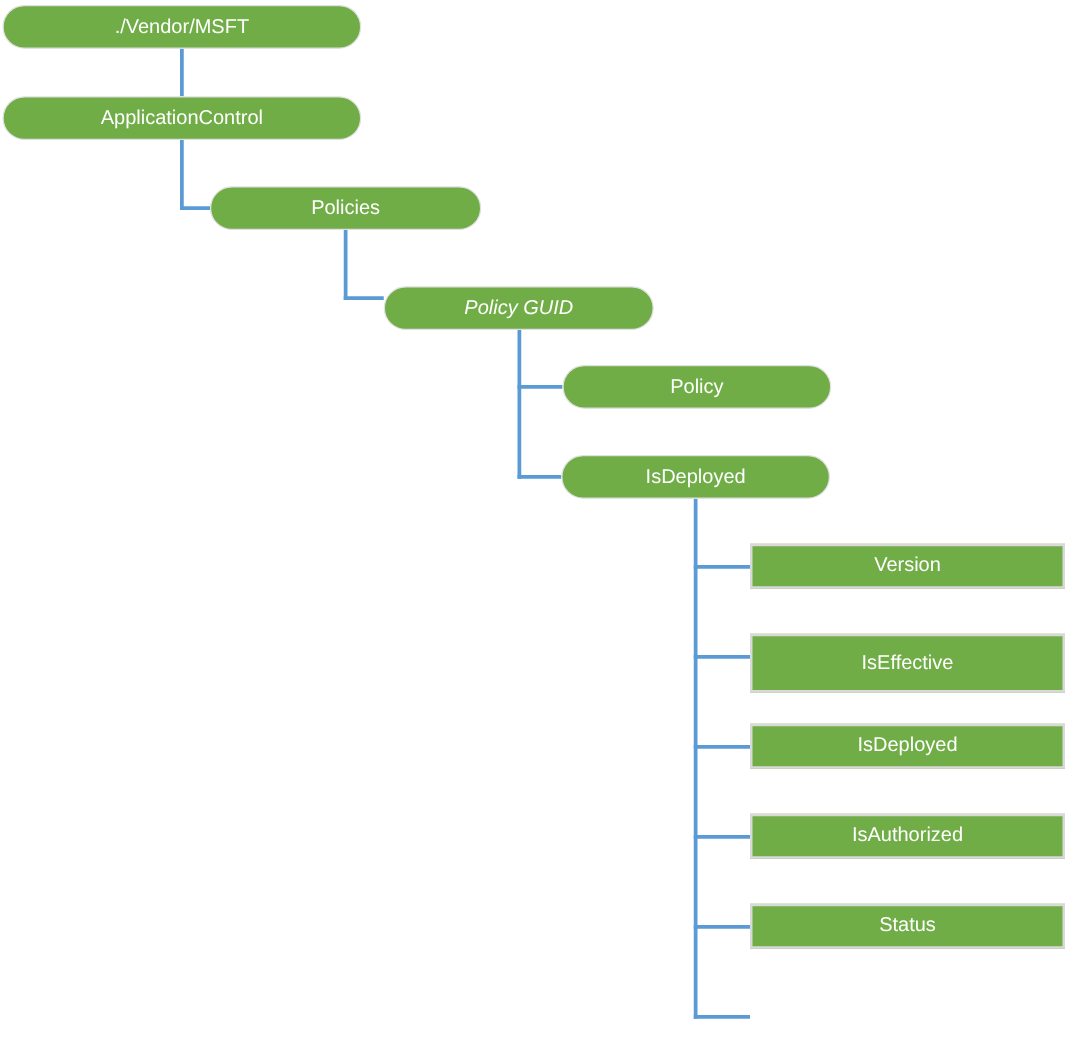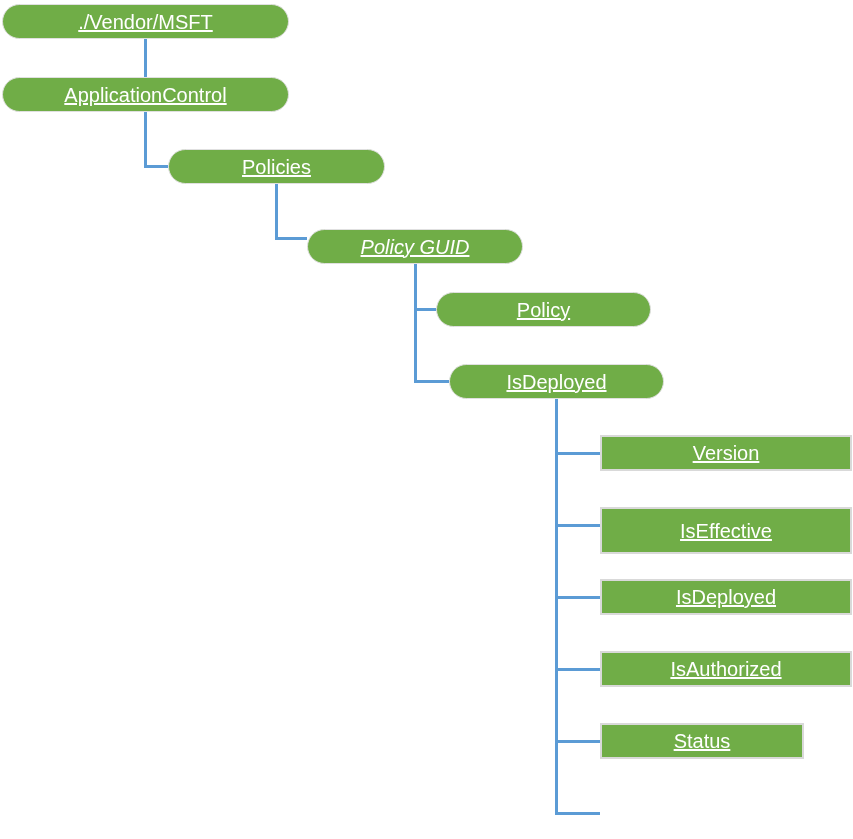--- a/index.html
+++ b/index.html
@@ -16,47 +16,46 @@
     overflow: hidden;
   }
   .node {
     position: absolute;
     box-sizing: border-box;
     display: flex;
     align-items: center;
     justify-content: center;
     background: var(--node-fill, #70AD47);
     color: var(--text, #ffffff);
-    font-size: 20px;
+    font-size: 16px;
     line-height: 1;
     white-space: nowrap;
     border: 1.5px solid var(--pill-border, #e0e0e0);
-    text-decoration: underline;
   }
   .pill { border-radius: 18px; }
   .rect { border-radius: 0; border: 2px solid var(--rect-border, #d9d9d9); }
   .italic { font-style: italic; }
 
   .line {
     position: absolute;
     background: var(--connector, #5B9BD5);
   }
 
   
   .n0  { left: 2px;   top: 4px;   width: 287px; height: 35px; }
   .n1  { left: 2px;   top: 77px;  width: 287px; height: 35px; }
   .n2  { left: 168px; top: 149px; width: 217px; height: 35px; }
   .n3  { left: 307px; top: 229px; width: 216px; height: 35px; }
-  .n4  { left: 436px; top: 292px; width: 215px; height: 35px; }
+  .n4  { left: 450px; top: 292px; width: 215px; height: 35px; }
   .n5  { left: 449px; top: 364px; width: 215px; height: 35px; }
   .n6  { left: 600px; top: 435px; width: 252px; height: 36px; }
   .n7  { left: 600px; top: 507px; width: 252px; height: 47px; }
   .n8  { left: 600px; top: 579px; width: 252px; height: 36px; }
   .n9  { left: 600px; top: 651px; width: 252px; height: 36px; }
-  .n10 { left: 600px; top: 723px; width: 204px; height: 36px; }
+  .n10 { left: 600px; top: 723px; width: 252px; height: 36px; }
   .n11 { left: 600px; top: 795px; width: 252px; height: 36px; }
 
   
   .c1   { left: 144px; top: 39px;  width: 3px;  height: 38px; }  
   .c2a  { left: 144px; top: 112px; width: 3px;  height: 56px; }  
   .c2b  { left: 144px; top: 165px; width: 24px; height: 3px;  }  
   .c3a  { left: 275px; top: 184px; width: 3px;  height: 56px; }  
   .c3b  { left: 275px; top: 237px; width: 32px; height: 3px;  }  
   .c4a  { left: 414px; top: 256px; width: 3px;  height: 127px;}  
   .c4b  { left: 414px; top: 308px; width: 36px; height: 3px;  }  

